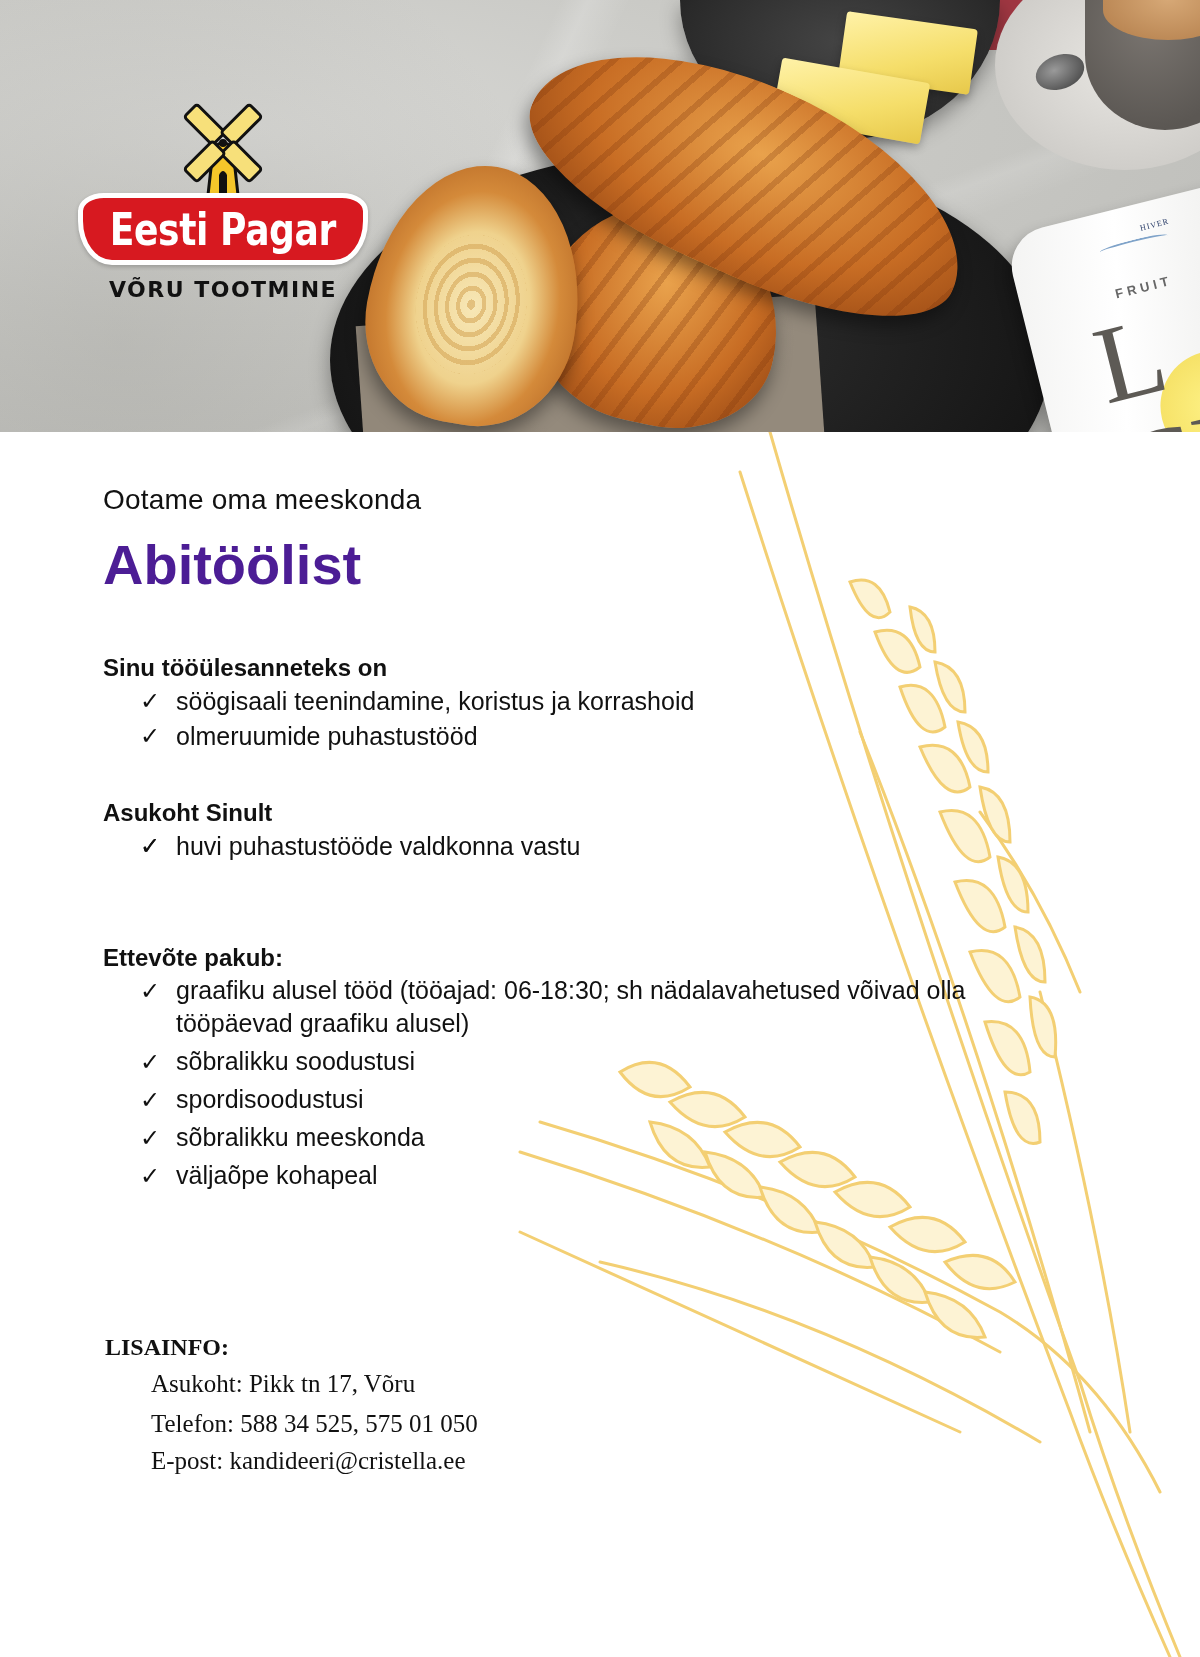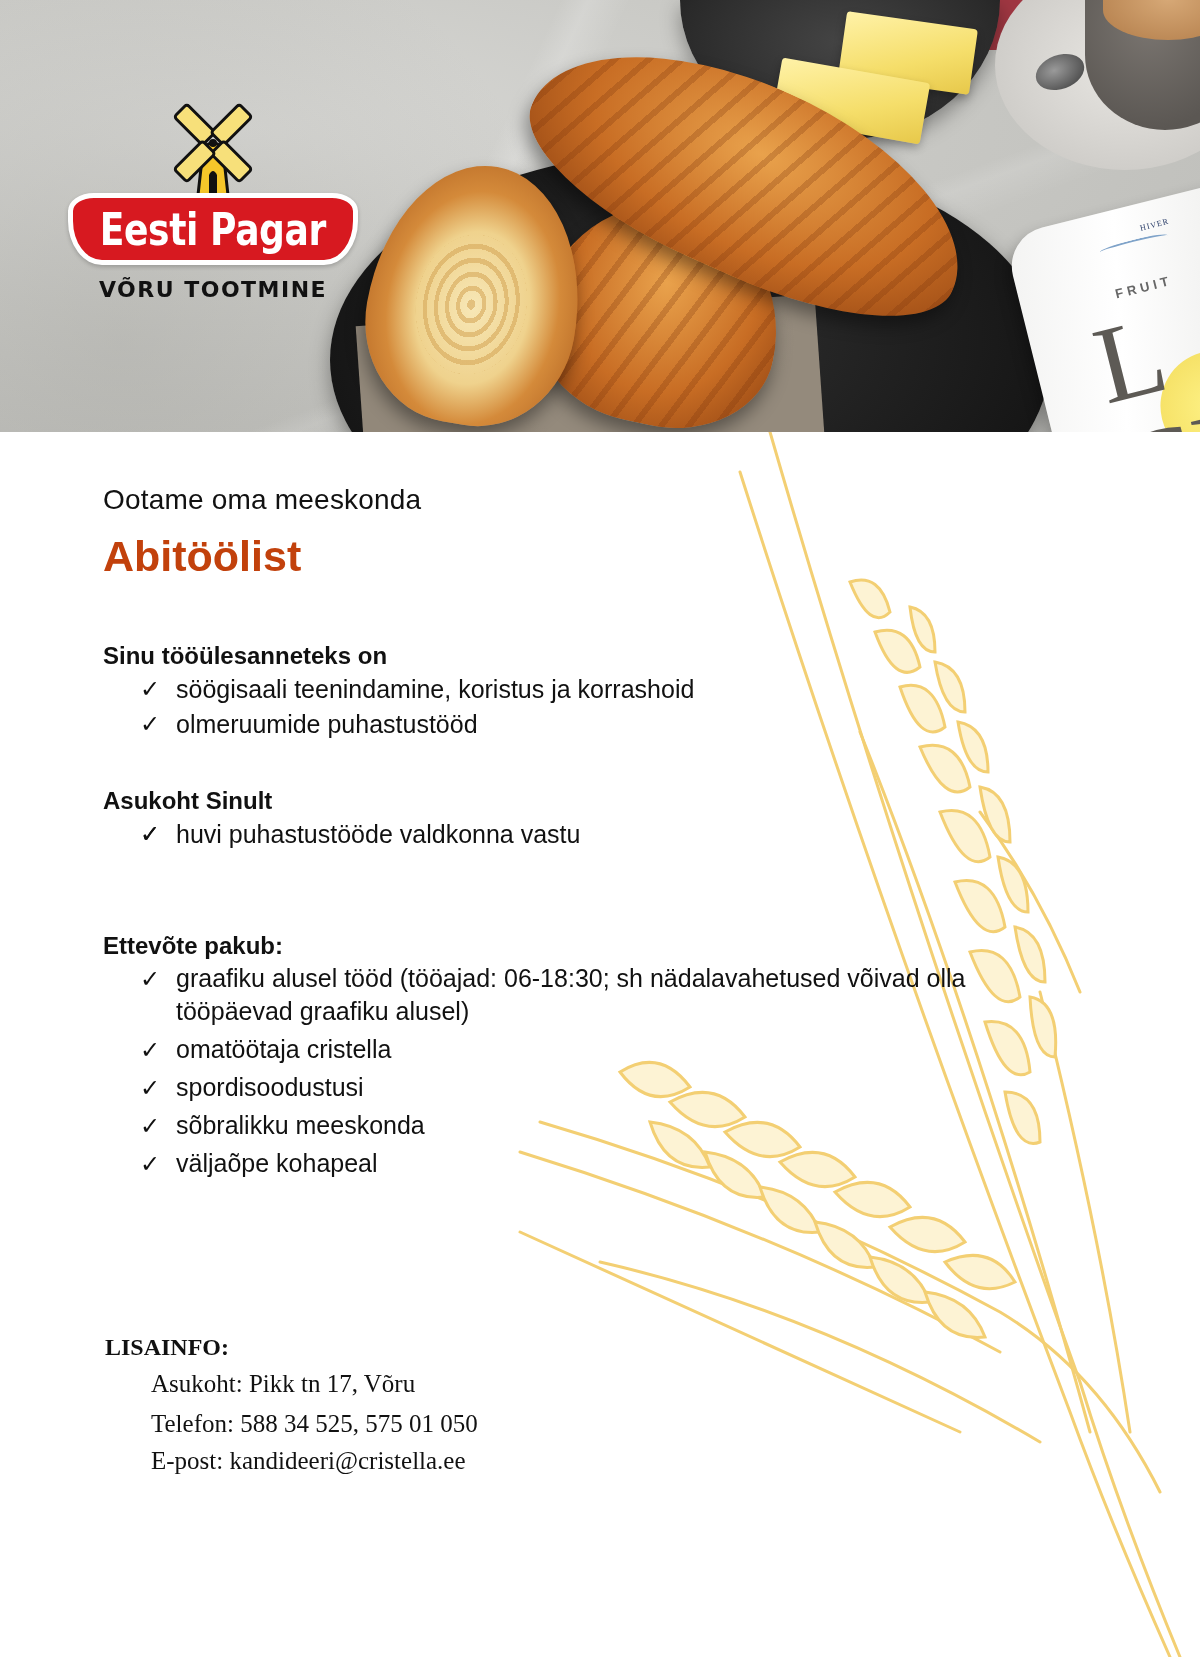--- a/index.html
+++ b/index.html
@@ -83,44 +83,44 @@
   .croissant.cut {
     left: 370px; top: 165px; width: 210px; height: 260px; transform: rotate(10deg);
     background: radial-gradient(ellipse at 50% 55%, #f7e7b6 0%, #efd28d 38%, #d48a3a 58%, #a55418 100%);
   }
   .croissant.cut::after {
     content: ""; position: absolute; left: 48px; top: 70px; width: 110px; height: 140px; border-radius: 50%;
     background: repeating-radial-gradient(ellipse at 50% 50%, rgba(214,168,90,0.6) 0 4px, transparent 4px 11px);
   }
 
   
-  .logo { position: absolute; left: 68px; top: 95px; width: 290px; height: 215px; }
+  .logo { position: absolute; left: 78px; top: 95px; width: 290px; height: 215px; }
   .logo .windmill { position: absolute; left: 95px; top: 0; width: 100px; height: 100px; }
   .logo .banner {
     position: absolute; left: 0; top: 98px; width: 290px; height: 72px;
     background: #d71920; border: 5px solid #ffffff; border-radius: 26px 26px 34px 34px / 18px 18px 44px 44px;
     box-shadow: 0 2px 4px rgba(0,0,0,0.2);
     display: flex; align-items: center; justify-content: center;
   }
   .logo .banner-text { color: #ffffff; font-weight: bold; font-size: 44px; letter-spacing: -0.5px; font-family: "DejaVu Sans", sans-serif; transform: scaleX(0.82); }
   .logo .subtitle {
     position: absolute; left: 0; top: 182px; width: 290px; text-align: center;
     font-size: 22px; font-weight: bold; letter-spacing: 1.5px; color: #111;
     font-family: "DejaVu Sans", sans-serif;
   }
 
   
   .wheat { position: absolute; left: 480px; top: 432px; width: 720px; height: 1225px; pointer-events: none; }
 
   
   .content { position: absolute; left: 103px; top: 0; width: 960px; }
   .intro { position: absolute; top: 484px; left: 0; font-size: 28px; color: #111; letter-spacing: 0.2px; }
-  .title { position: absolute; top: 532px; left: 0; font-size: 43px; font-weight: bold; color: #c2410c; }
-
-  .section { position: absolute; left: 0; width: 960px; }
+  .title { position: absolute; top: 532px; left: 0; font-size: 56px; font-weight: bold; color: #4c1d95; }
+
+  .section { position: absolute; left: 0; width: 960px; margin-top: 12px; }
   .section h2 { font-size: 24px; font-weight: bold; color: #111; line-height: 32px; }
   .section ul { list-style: none; padding-left: 37px; }
   .section li { position: relative; padding-left: 36px; font-size: 25px; line-height: 34.5px; color: #111; }
   .section li .check { position: absolute; left: 0; top: 0; font-size: 24px; color: #111; }
   .s1 { top: 640px; }
   .s2 { top: 785px; }
   .s3 { top: 930px; }
   .s3 li { line-height: 33px; margin-bottom: 5px; }
 
   .info { position: absolute; left: 2px; top: 1330px; font-family: Liberation Serif, serif; }
@@ -241,21 +241,21 @@
     <ul>
       <li><span class="check">✓</span></li>
       <li><span class="check">✓</span><span>huvi puhastustööde valdkonna vastu</span></li>
     </ul>
   </div>
 
   <div class="section s3">
     <h2>Ettevõte pakub:</h2>
     <ul>
       <li><span class="check">✓</span><span>graafiku alusel tööd (tööajad: 06-18:30; sh nädalavahetused võivad olla tööpäevad graafiku alusel)</span></li>
-      <li><span class="check">✓</span><span>omatöötaja cristella</span></li>
+      <li><span class="check">✓</span><span>sõbralikku soodustusi</span></li>
       <li><span class="check">✓</span><span>spordisoodustusi</span></li>
       <li><span class="check">✓</span><span>sõbralikku meeskonda</span></li>
       <li><span class="check">✓</span><span>väljaõpe kohapeal</span></li>
     </ul>
   </div>
 
   <div class="info">
     <h3>LISAINFO:</h3>
     <div class="line">Asukoht: Pikk tn 17, Võru</div>
     <div class="line">Telefon: 588 34 525, 575 01 050</div>

